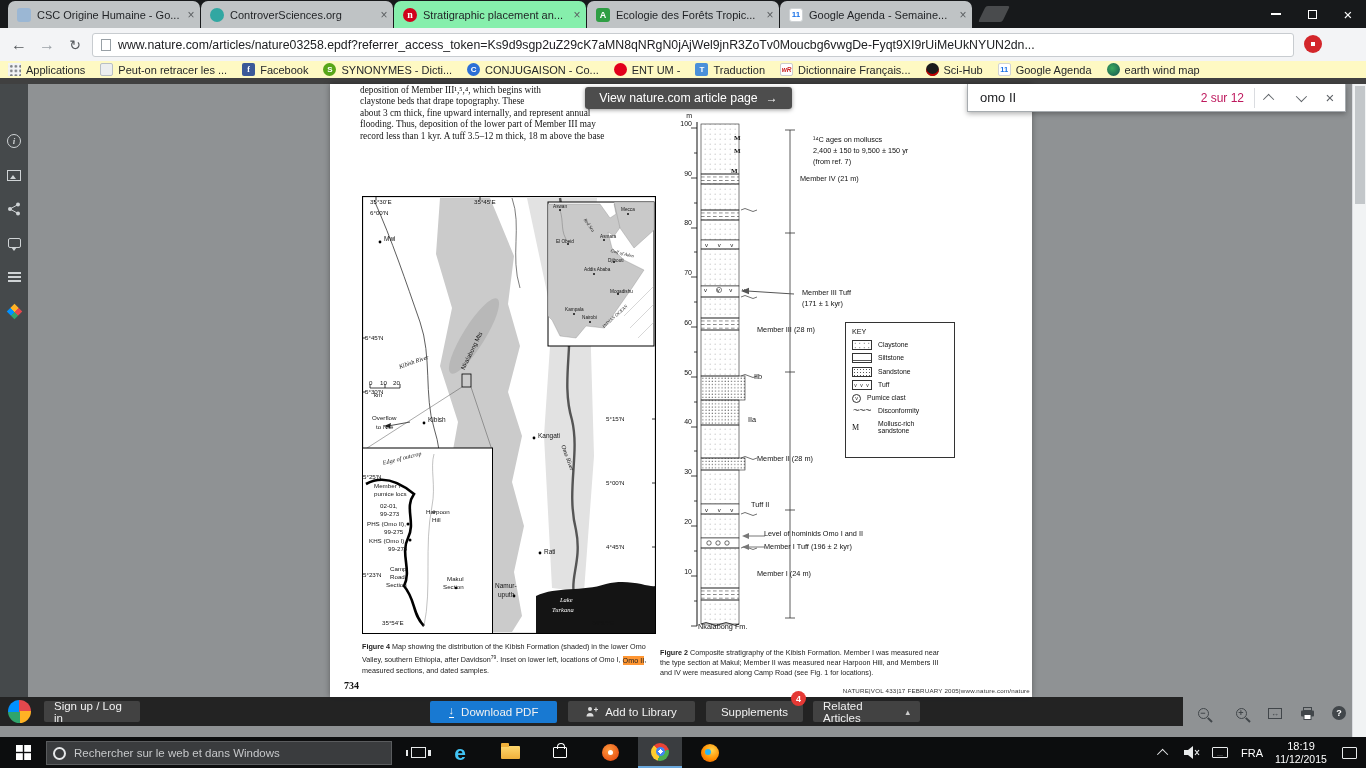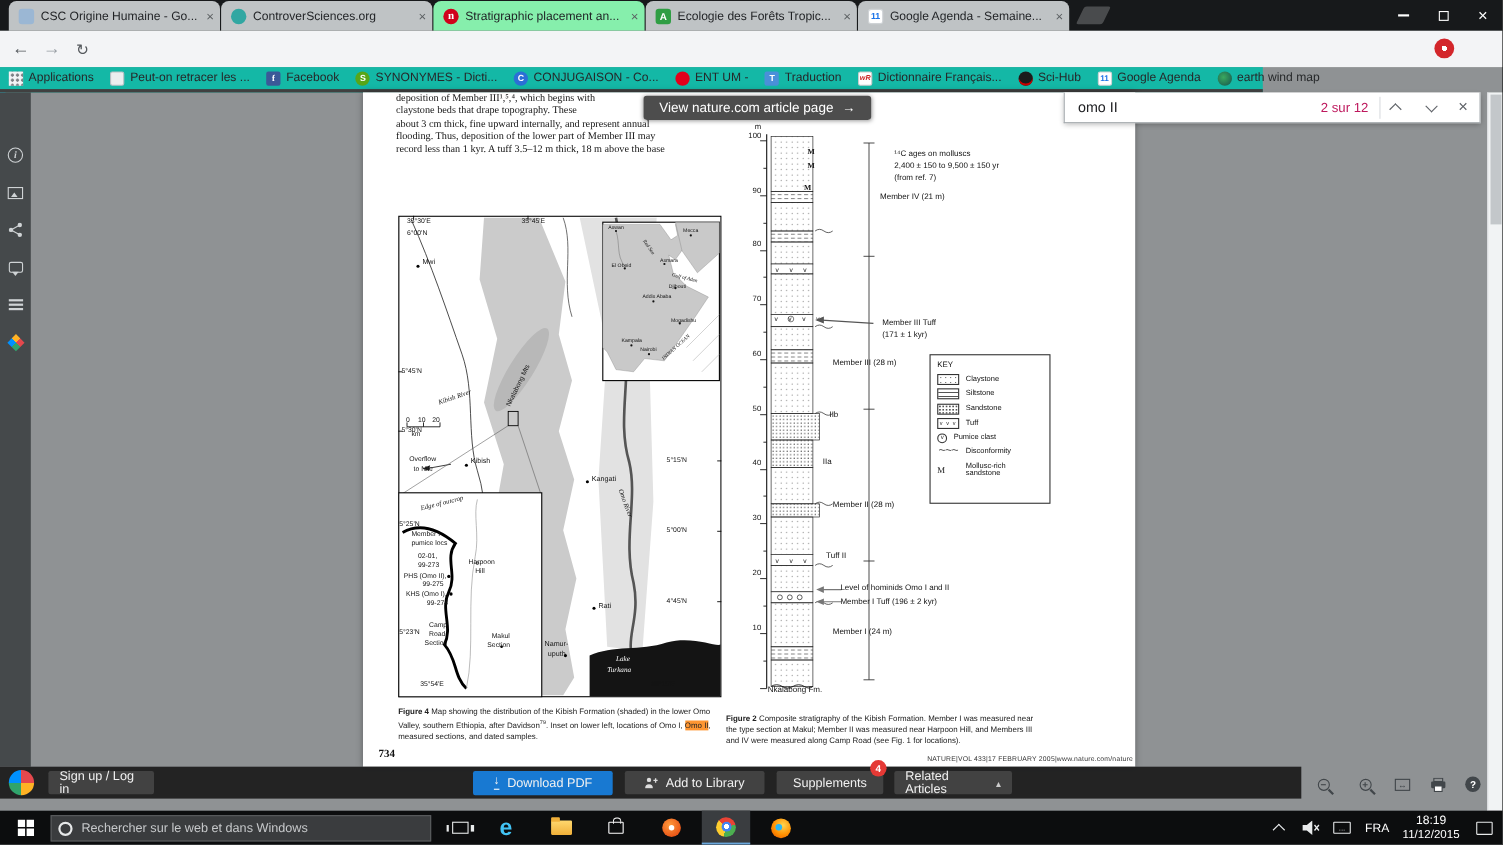--- a/index.html
+++ b/index.html
@@ -31,21 +31,21 @@
 
   
   .toolbar{position:absolute;left:0;top:28px;width:1366px;height:33px;background:#f3f4f6}
   .navbtn{position:absolute;top:4px;width:26px;height:25px;display:flex;align-items:center;justify-content:center;font-size:16px;color:#55595d}
   .omnibox{position:absolute;left:92px;top:4.5px;width:1202px;height:24px;background:#fff;border:1px solid #c8ccd0;border-radius:3px;display:flex;align-items:center;gap:7px;padding:0 8px;overflow:hidden}
   .docico{width:10px;height:12px;border:1px solid #98a0a6;background:#fff;flex:none}
   .urlinput{flex:1;border:none;outline:none;background:transparent;font-size:12.3px;color:#202124;font-family:"Liberation Sans",sans-serif;white-space:nowrap}
   .extico{position:absolute;left:1304px;top:7px;width:18px;height:18px;border-radius:50%;background:radial-gradient(circle,#fff 0 2.5px,#d3262b 2.5px 9px)}
 
   
-  .bookmarks{position:absolute;left:0;top:61px;width:1148px;height:23px;background:#14b8a6;border-bottom:3px solid #404040;display:flex;align-items:center;padding-left:8px}
+  .bookmarks{position:absolute;left:0;top:61px;width:1366px;height:23px;background:#fef9c3;border-bottom:6px solid #404040;display:flex;align-items:center;padding-left:8px}
   .bm{display:flex;align-items:center;gap:5px;margin-right:15px;font-size:11px;color:#26282a;white-space:nowrap}
   .bmfav{width:13px;height:13px;border-radius:2px;flex:none;display:flex;align-items:center;justify-content:center;font:700 8px "Liberation Sans",sans-serif;color:#fff;background:#aab0b5}
   .bm-apps .bmfav{background:#f3f4f6;background-image:radial-gradient(#7d8185 1.2px,transparent 1.4px);background-size:4.6px 4.6px;background-position:1px 1px;border-radius:0}
   .bm-doc .bmfav{background:#eceeef;border:1px solid #b9bfc4}
   .bm-fb .bmfav{background:#3b5998}.bm-fb .bmfav::after{content:"f";font-family:"Liberation Serif",serif}
   .bm-syn .bmfav{background:#58a618;border-radius:50%}.bm-syn .bmfav::after{content:"S"}
   .bm-conj .bmfav{background:#2b6fd6;border-radius:50%}.bm-conj .bmfav::after{content:"C"}
   .bm-ent .bmfav{background:#e2001a;border-radius:50%}
   .bm-trad .bmfav{background:#4a90d9}.bm-trad .bmfav::after{content:"T"}
   .bm-dict .bmfav{background:#fff;border:1px solid #ccc}.bm-dict .bmfav::after{content:"wR";color:#c22;font-size:6.5px;font-style:italic}
@@ -224,20 +224,24 @@
       <div class="winbtn">
           <span class="g-close">×</span>
         </div>
     </div>
   </div>
 
   <div class="toolbar">
     <div class="navbtn" style="left:6px">←</div>
     <div class="navbtn" style="left:34px;color:#9aa0a6">→</div>
     <div class="navbtn" style="left:62px;font-size:14px">↻</div>
+    <div class="omnibox">
+      <span class="docico"></span>
+      <input class="urlinput" readonly="" value="www.nature.com/articles/nature03258.epdf?referrer_access_token=Ks9d9sgp2uZ29cK7aMN8qNRgN0jAjWel9jnR3ZoTv0Moucbg6vwgDe-Fyqt9XI9rUiMeUkNYUN2dn..." style="">
+    </div>
     <div class="extico"></div>
   </div>
 
   <div class="bookmarks">
 
   <div class="bm bm-apps">
         <span class="bmfav"></span>
         <span>Applications</span>
       </div>
       <div class="bm bm-doc">

